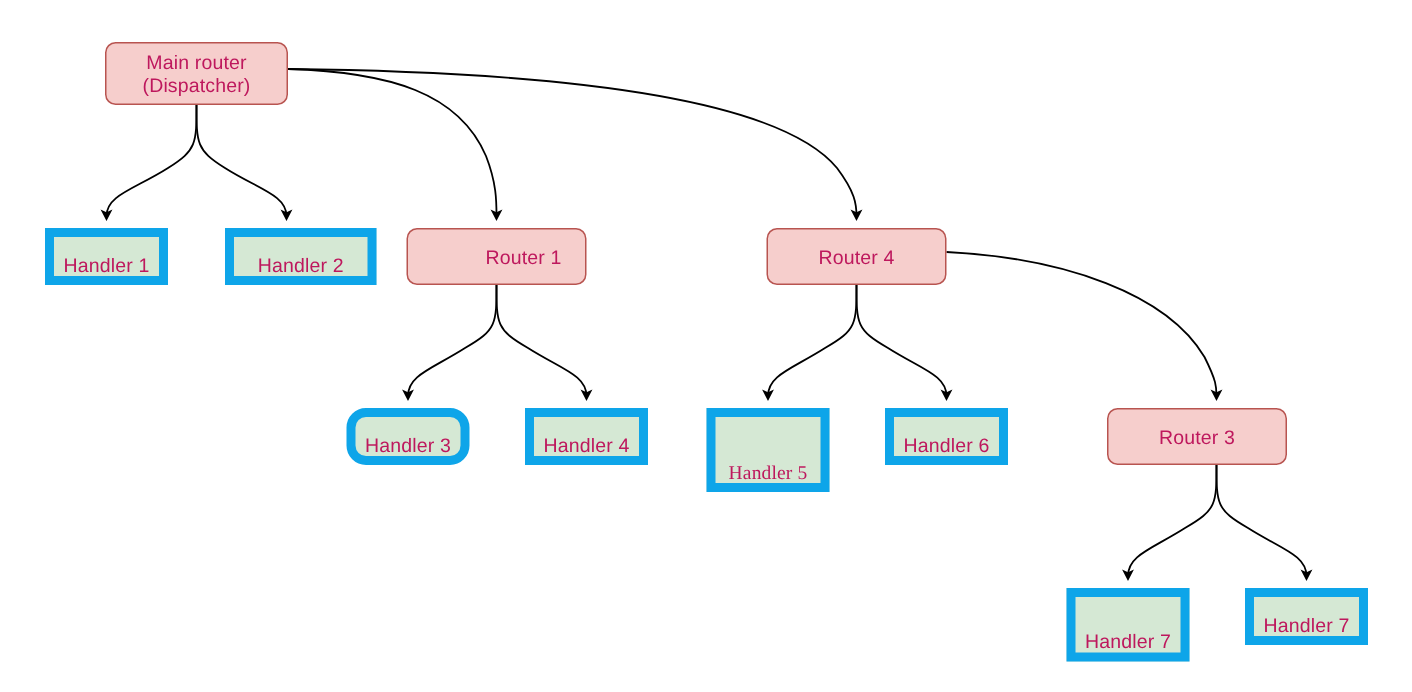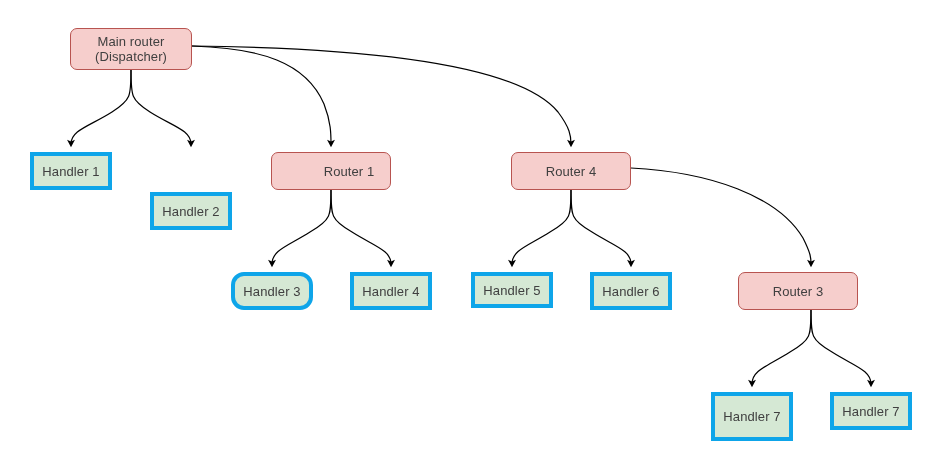--- a/index.html
+++ b/index.html
@@ -28,33 +28,34 @@
   }
   .node {
     position: absolute;
     box-sizing: border-box;
     display: flex;
     align-items: center;
     justify-content: center;
     text-align: center;
     font-size: 13px;
     line-height: 15px;
-    color: #404040;
+    color: #be185d;
     letter-spacing: 0.1px;
     white-space: pre-line;
   }
   .node-router {
     background: #f6cecc;
     border: 1px solid #b85450;
     border-radius: 7px;
   }
   .node-handler {
     background: #d5e8d4;
-    border: 4px solid #0ea5e9;
+    border: 6px solid #0ea5e9;
     border-radius: 0;
+    align-items: flex-end;
   }
   .node-label {
     display: block;
     white-space: pre-line;
   }
 </style>
 </head>
 <body>
 
 <div id="canvas">
@@ -77,25 +78,25 @@
         <path d="M 631 168 C 710 172 778 196 803 238 C 811 254 811 258 811 264" fill="none" stroke="#000000" stroke-width="1.2" marker-end="url(#arrowhead)"></path>
         <path d="M 811 310 C 811 336 811 340 790 352 C 768 366 752 370 752 384" fill="none" stroke="#000000" stroke-width="1.2" marker-end="url(#arrowhead)"></path>
         <path d="M 811 310 C 811 336 811 340 832 352 C 854 366 871 370 871 384" fill="none" stroke="#000000" stroke-width="1.2" marker-end="url(#arrowhead)"></path>
       </g>
   </svg>
 
   <div id="node-layer">
       <div class="node node-router" style="left: 70px; top: 28px; width: 122px; height: 42px;"><span class="node-label">Main router
 (Dispatcher)</span></div>
       <div class="node node-handler" style="left: 30px; top: 152px; width: 82px; height: 38px;"><span class="node-label">Handler 1</span></div>
-      <div class="node node-handler" style="left: 150px; top: 152px; width: 82px; height: 38px; margin-top: 40px;"><span class="node-label">Handler 2</span></div>
+      <div class="node node-handler" style="left: 150px; top: 152px; width: 101px; height: 38px;"><span class="node-label">Handler 2</span></div>
       <div class="node node-router" style="left: 271px; top: 152px; width: 120px; height: 38px; padding-left: 36px;"><span class="node-label">Router 1</span></div>
       <div class="node node-router" style="left: 511px; top: 152px; width: 120px; height: 38px;"><span class="node-label">Router 4</span></div>
       <div class="node node-handler" style="left: 231px; top: 272px; width: 82px; height: 38px; border-radius: 13px;"><span class="node-label">Handler 3</span></div>
       <div class="node node-handler" style="left: 350px; top: 272px; width: 82px; height: 38px;"><span class="node-label">Handler 4</span></div>
-      <div class="node node-handler" style="left: 471px; top: 272px; width: 82px; height: 36px;"><span class="node-label">Handler 5</span></div>
+      <div class="node node-handler" style="left: 471px; top: 272px; width: 82px; height: 56px; font-family: Liberation Serif, serif;"><span class="node-label">Handler 5</span></div>
       <div class="node node-handler" style="left: 590px; top: 272px; width: 82px; height: 38px;"><span class="node-label">Handler 6</span></div>
       <div class="node node-router" style="left: 738px; top: 272px; width: 120px; height: 38px;"><span class="node-label">Router 3</span></div>
       <div class="node node-handler" style="left: 711px; top: 392px; width: 82px; height: 49px;"><span class="node-label">Handler 7</span></div>
       <div class="node node-handler" style="left: 830px; top: 392px; width: 82px; height: 38px;"><span class="node-label">Handler 7</span></div>
     </div>
 
 </div>
 
 </body></html>

